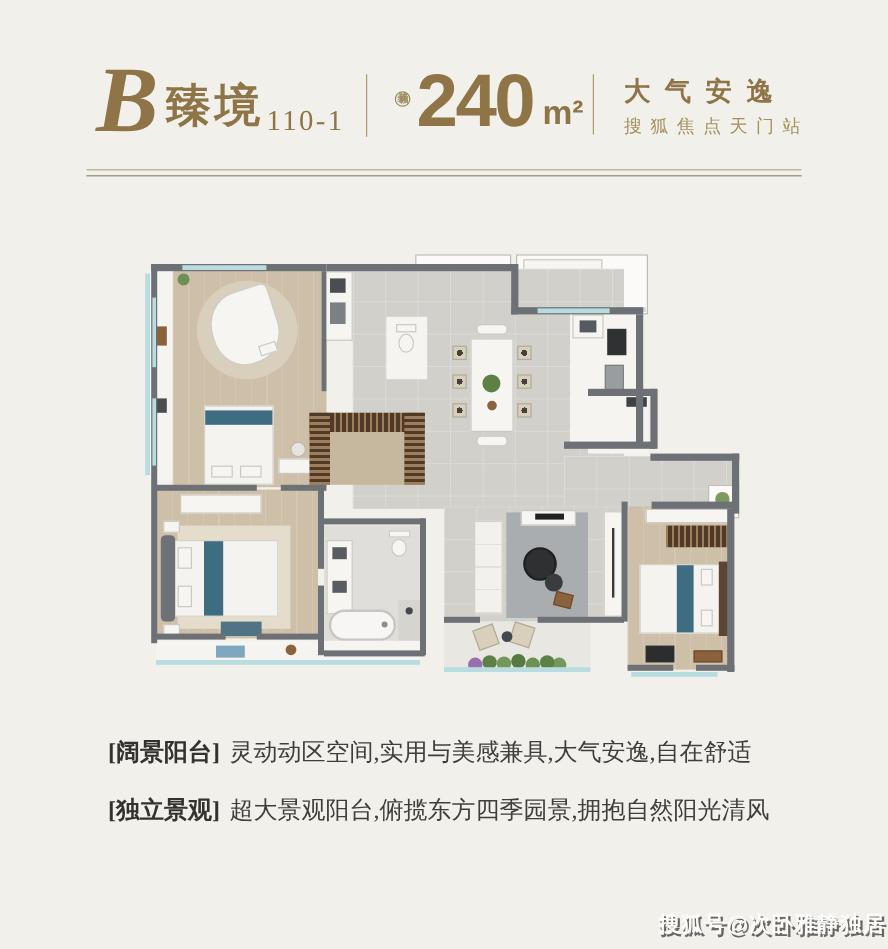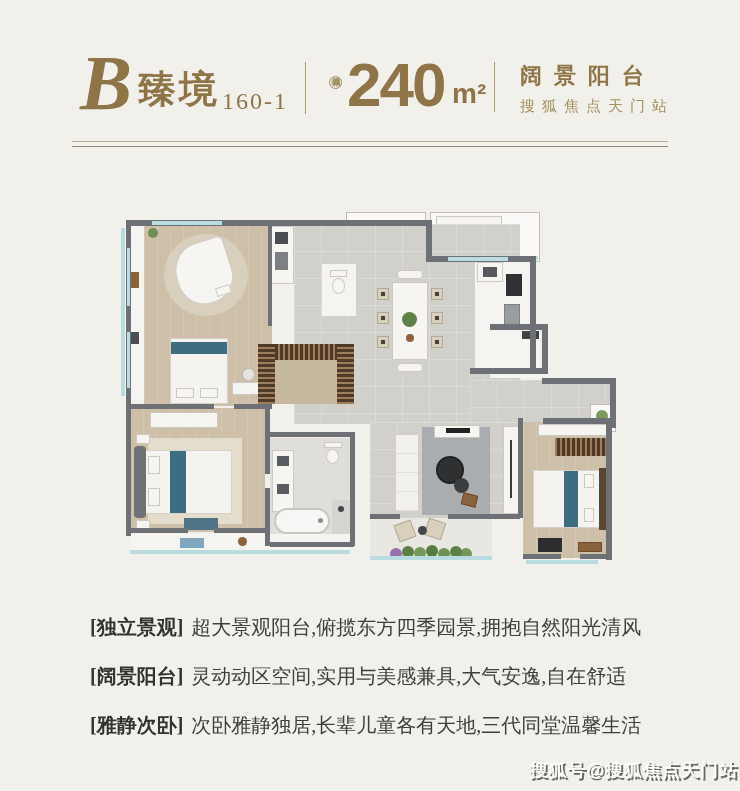--- a/index.html
+++ b/index.html
@@ -56,30 +56,30 @@
     background-image:repeating-linear-gradient(0deg,rgba(255,214,170,.35) 0 2px,rgba(0,0,0,.25) 2px 5px);}
   .chair{background:radial-gradient(circle,#45403a 0 2.5px,#d8cfbc 2.5px);border:1px solid #b3aa96;box-sizing:border-box;}
   .teal{background:#3e6d82;}
   .outline{background:#fbfaf8;border:1px solid #bfbcb5;box-sizing:border-box;}
 </style>
 </head>
 <body>
 
 <div class="abs gold b-letter">B</div>
 <div class="abs gold h-name">臻境</div>
-<div class="abs gold h-code">160-1</div>
+<div class="abs gold h-code">110-1</div>
 <div class="abs vdiv" style="left:305px;top:62px;height:52px;"></div>
 <div class="abs area-note">
   <span class="vtxt">建筑面积</span>
   <span class="circ">约</span>
 </div>
 <div class="abs gold area-value">240</div>
 <div class="abs gold area-unit">m²</div>
 <div class="abs vdiv" style="left:494px;top:62px;height:50px;"></div>
-<div class="abs gold type-title">阔景阳台</div>
+<div class="abs gold type-title">大气安逸</div>
 <div class="abs type-sub">搜狐焦点天门站</div>
 <div class="abs divider"></div>
 
 <div class="abs plan">
 
   <div class="abs outline" style="left:228px;top:0;width:80px;height:44px;"></div>
   <div class="abs" style="left:234px;top:8px;width:66px;height:1px;background:#c9c6c0;"></div>
   <div class="abs outline" style="left:312px;top:0;width:110px;height:50px;"></div>
   <div class="abs fix" style="left:318px;top:4px;width:66px;height:13px;"></div>
   <div class="abs glass" style="left:314px;top:44px;width:106px;height:4px;"></div>
@@ -231,23 +231,20 @@
   <div class="abs wall" style="left:152px;top:330px;width:84px;height:5px;"></div>
   <div class="abs wall" style="left:252px;top:302px;width:30px;height:5px;"></div>
   <div class="abs wall" style="left:330px;top:302px;width:72px;height:5px;"></div>
   <div class="abs wall" style="left:405px;top:342px;width:38px;height:5px;"></div>
   <div class="abs wall" style="left:462px;top:342px;width:32px;height:5px;"></div>
   <div class="abs wall" style="left:150px;top:14px;width:4px;height:100px;"></div>
 </div>
 
 <div class="abs features">
   <div class="feat-row">
-    <span class="feat-label">[独立景观]</span><span>超大景观阳台,俯揽东方四季园景,拥抱自然阳光清风</span>
-  </div>
-  <div class="feat-row">
     <span class="feat-label">[阔景阳台]</span><span>灵动动区空间,实用与美感兼具,大气安逸,自在舒适</span>
   </div>
   <div class="feat-row">
-    <span class="feat-label">[雅静次卧]</span><span>次卧雅静独居,长辈儿童各有天地,三代同堂温馨生活</span>
+    <span class="feat-label">[独立景观]</span><span>超大景观阳台,俯揽东方四季园景,拥抱自然阳光清风</span>
   </div>
 </div>
 
-<div class="abs watermark">搜狐号@搜狐焦点天门站</div>
+<div class="abs watermark">搜狐号@次卧雅静独居</div>
 
 </body></html>

